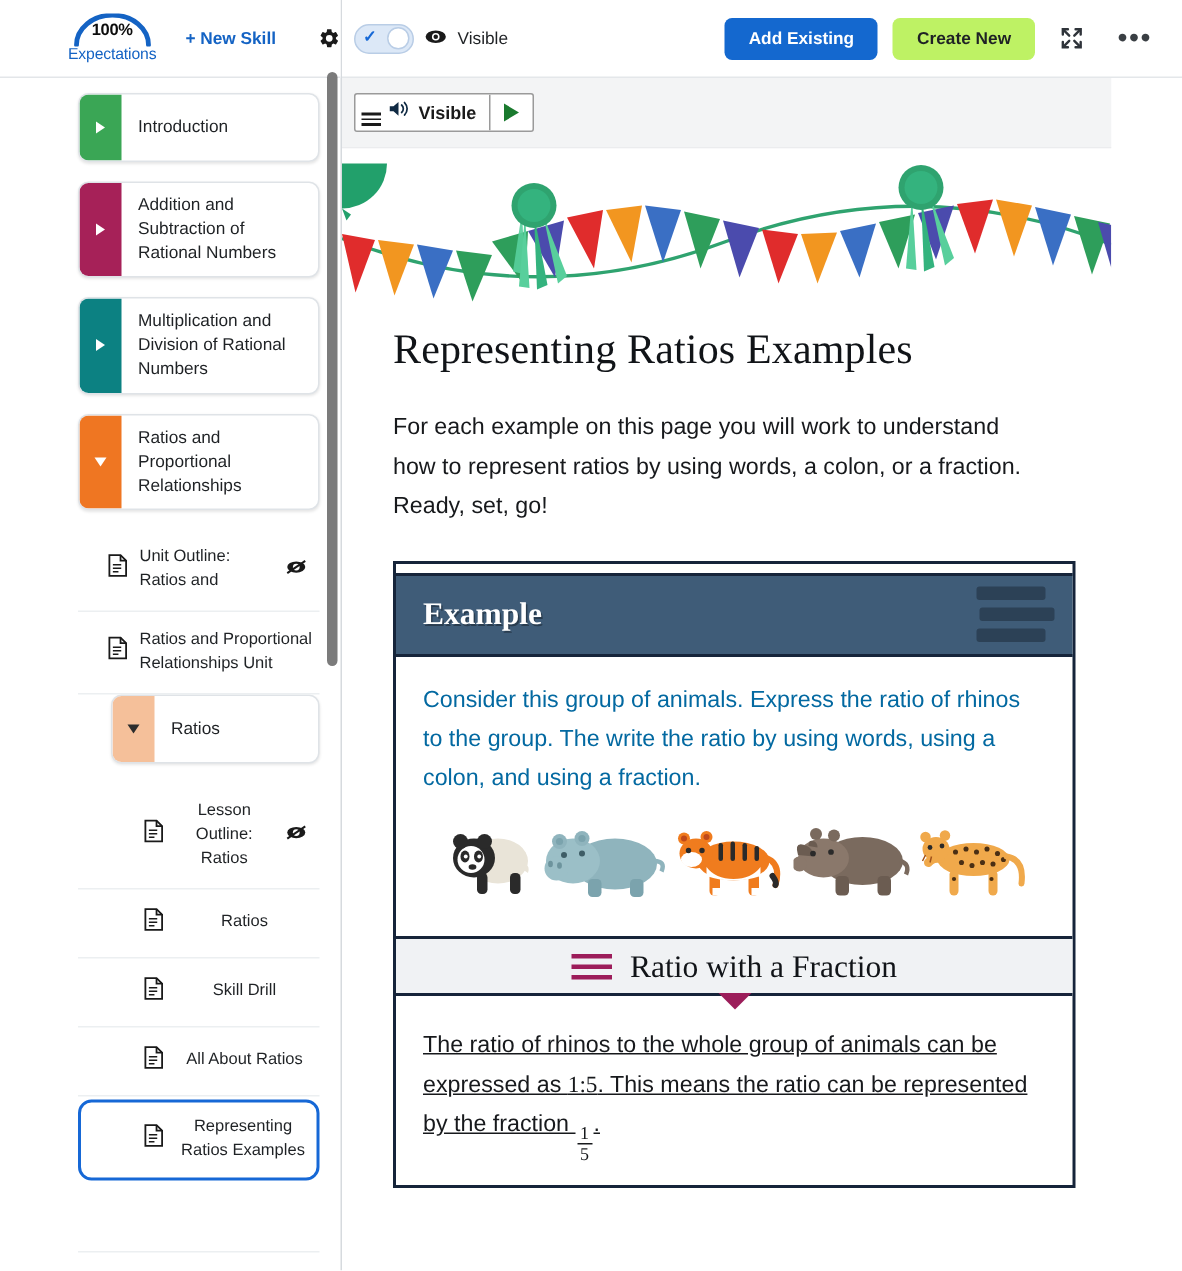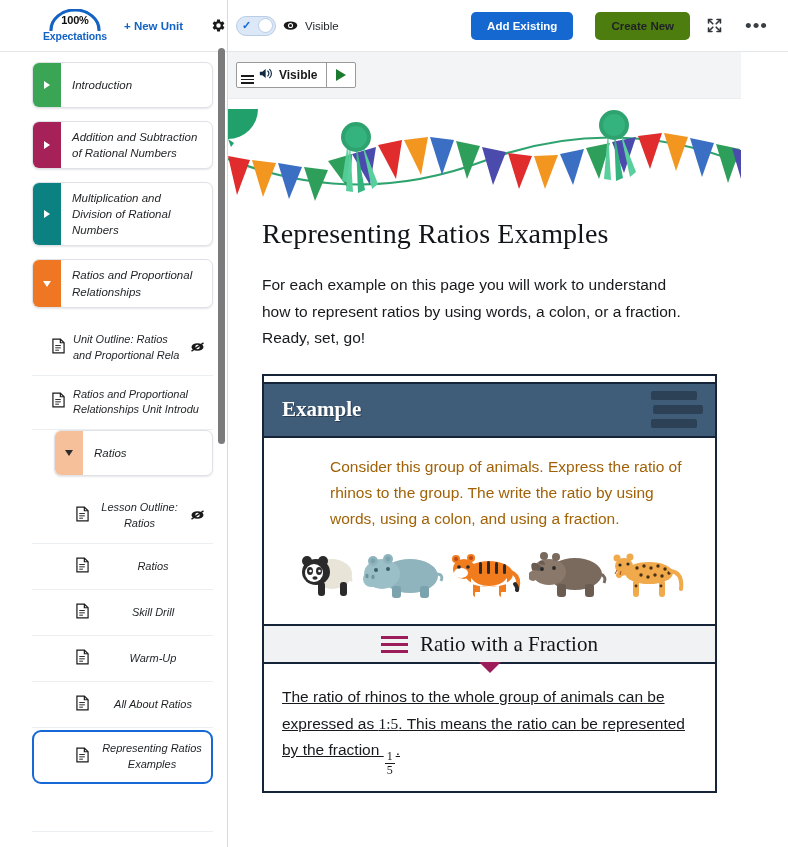--- a/index.html
+++ b/index.html
@@ -27,31 +27,30 @@
     background: #fff;
   }
   .logo-block { display: flex; flex-direction: column; align-items: center; width: 62px; }
   .logo-arc { position: relative; width: 56px; height: 22px; }
   .logo-arc svg { display: block; }
   .logo-pct {
     position: absolute; left: 0; right: 0; top: 5px;
     text-align: center; font-size: 11px; font-weight: bold; color: #0d0d0d;
     letter-spacing: -0.2px;
   }
-  .logo-word { font-size: 10.5px; font-weight: bold; color: #1463c4; margin-top: -1px; letter-spacing: -0.1px;}
+  .logo-word { font-size: 10.5px; font-weight: normal; color: #1463c4; margin-top: -1px; letter-spacing: -0.1px;}
   .new-unit {
     font-size: 11.5px; font-weight: bold; color: #1463c4; white-space: nowrap; cursor: pointer;
   }
   .gear-btn { margin-left: 10px; cursor: pointer; display:flex; align-items:center; }
 
   #nav-scroll {
     position: absolute; top: 52px; left: 0; right: 0; bottom: 0;
     overflow: hidden;
-    padding: 10px 14px 0 32px;
-    font-style: italic;
+    padding: 10px 14px 0 52px;
   }
   
   #nav-scrollbar {
     position: absolute; top: 46px; left: 218px; width: 7px; height: 797px;
     background: transparent; z-index: 6;
   }
   #nav-thumb {
     position: absolute; top: 2px; left: 0; width: 7px; height: 396px;
     background: #7b7b7b; border-radius: 4px;
   }
@@ -145,21 +144,21 @@
     background: #fff; border: 1px solid #b9cde6;
   }
   .visible-label { font-size: 11.5px; color: #1f2225; font-weight: 500; }
   .tb-spacer { flex: 1; }
   .btn {
     font-size: 11.5px; font-weight: bold; border-radius: 5px;
     padding: 8px 16px; cursor: pointer; border: none; white-space: nowrap;
     font-family: "Liberation Sans", sans-serif;
   }
   .btn-primary { background: #1468cf; color: #fff; }
-  .btn-secondary { background: #4d7c0f; color: #1f2225; margin-left: 12px; }
+  .btn-secondary { background: #bef264; color: #1f2225; }
   .icon-btn { cursor: pointer; display: flex; align-items: center; justify-content: center; padding: 4px 6px; }
   .dots { font-size: 19px; color: #3a3f44; letter-spacing: 1px; line-height: 8px; }
 
   
   #listen-strip {
     background: #f3f4f5;
     height: 47px;
     display: flex; align-items: center;
     padding-left: 8px;
     border-bottom: 1px solid #ebecee;
@@ -222,21 +221,21 @@
     text-shadow: 1px 1px 0 rgba(0,0,0,0.35);
   }
   .ex-bars { display: flex; flex-direction: column; gap: 5px; align-items: flex-end; }
   .ex-bars i { display: block; height: 9px; background: #2c4156; border-radius: 2px; }
   .ex-bars i:nth-child(1) { width: 46px; margin-right: 6px; }
   .ex-bars i:nth-child(2) { width: 50px; margin-right: 0; }
   .ex-bars i:nth-child(3) { width: 46px; margin-right: 6px; }
 
   .example-body { padding: 16px 18px 10px 18px; }
   .example-body p {
-    font-size: 15.5px; line-height: 1.68; color: #a16207; margin-left: 48px;
+    font-size: 15.5px; line-height: 1.68; color: #0369a1;
   }
   .animal-row {
     display: flex; align-items: flex-end; justify-content: space-between;
     padding: 16px 12px 14px 12px; gap: 4px;
   }
   .animal-row svg { display: block; }
 
   .frac-head {
     background: #f0f2f4;
     border-top: 2px solid #16243a; border-bottom: 2px solid #16243a;
@@ -280,21 +279,21 @@
     <div id="left-header">
       <div class="logo-block">
         <div class="logo-arc">
           <svg width="56" height="22" viewBox="0 0 56 22">
             <path d="M4 21 A24 20 0 0 1 52 21" fill="none" stroke="#1463c4" stroke-width="3.2" stroke-linecap="round"></path>
           </svg>
           <div class="logo-pct">100%</div>
         </div>
         <div class="logo-word">Expectations</div>
       </div>
-      <div class="new-unit">+ New Unit</div>
+      <div class="new-unit">+ New Skill</div>
       <div class="gear-btn">
         <svg width="15" height="15" viewBox="0 0 24 24" fill="#1a1a1a">
           <path d="M19.1 12.9c.04-.3.06-.6.06-.9s-.02-.6-.07-.9l2-1.6c.18-.14.23-.4.11-.6l-1.9-3.3c-.11-.2-.36-.28-.57-.2l-2.4.95c-.5-.38-1-.7-1.6-.94l-.36-2.5c-.03-.23-.23-.4-.47-.4h-3.8c-.24 0-.43.17-.47.4l-.36 2.5c-.6.24-1.1.56-1.6.94L5.3 5.4c-.22-.08-.46 0-.57.2l-1.9 3.3c-.12.2-.07.46.11.6l2 1.6c-.05.3-.08.6-.08.9s.03.6.08.9l-2 1.6c-.18.14-.23.4-.11.6l1.9 3.3c.11.2.35.28.57.2l2.4-.95c.5.38 1 .7 1.6.94l.36 2.5c.04.23.23.4.47.4h3.8c.24 0 .44-.17.47-.4l.36-2.5c.6-.24 1.1-.56 1.6-.94l2.4.95c.21.08.46 0 .57-.2l1.9-3.3c.12-.2.07-.46-.11-.6l-2-1.6zM12 15.6A3.6 3.6 0 1 1 12 8.4a3.6 3.6 0 0 1 0 7.2z"></path>
         </svg>
       </div>
     </div>
 
     <div id="nav-scroll">
 
       <div class="unit-card">
@@ -394,30 +393,20 @@
         <span class="doc-icon">
           <svg width="13" height="16" viewBox="0 0 14 17">
               <path d="M1 1h8l4 4v11H1z" fill="#fff" stroke="#1a1a1a" stroke-width="1.3"></path>
               <path d="M9 1v4h4" fill="none" stroke="#1a1a1a" stroke-width="1.3"></path>
               <path d="M3.5 8h6M3.5 10.5h6M3.5 13h4" stroke="#1a1a1a" stroke-width="1"></path>
             </svg>
         </span>
         <span class="row-text">Skill Drill</span>
       </div>
 
-      <div class="page-row indent2">
-        <span class="doc-icon">
-          <svg width="13" height="16" viewBox="0 0 14 17">
-              <path d="M1 1h8l4 4v11H1z" fill="#fff" stroke="#1a1a1a" stroke-width="1.3"></path>
-              <path d="M9 1v4h4" fill="none" stroke="#1a1a1a" stroke-width="1.3"></path>
-              <path d="M3.5 8h6M3.5 10.5h6M3.5 13h4" stroke="#1a1a1a" stroke-width="1"></path>
-            </svg>
-        </span>
-        <span class="row-text">Warm-Up</span>
-      </div>
 
       <div class="page-row indent2">
         <span class="doc-icon">
           <svg width="13" height="16" viewBox="0 0 14 17">
               <path d="M1 1h8l4 4v11H1z" fill="#fff" stroke="#1a1a1a" stroke-width="1.3"></path>
               <path d="M9 1v4h4" fill="none" stroke="#1a1a1a" stroke-width="1.3"></path>
               <path d="M3.5 8h6M3.5 10.5h6M3.5 13h4" stroke="#1a1a1a" stroke-width="1"></path>
             </svg>
         </span>
         <span class="row-text">All About Ratios</span>

